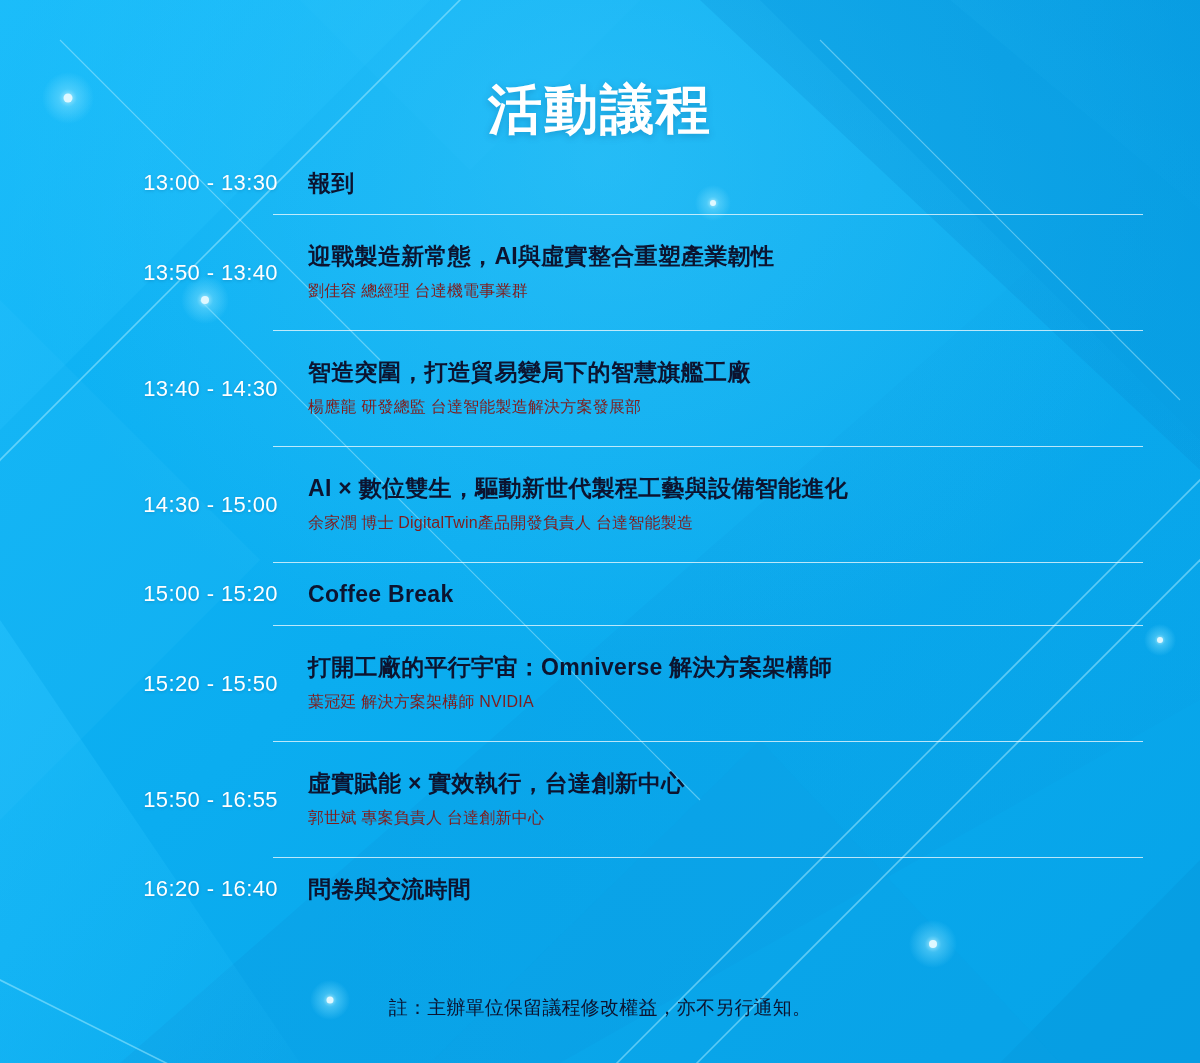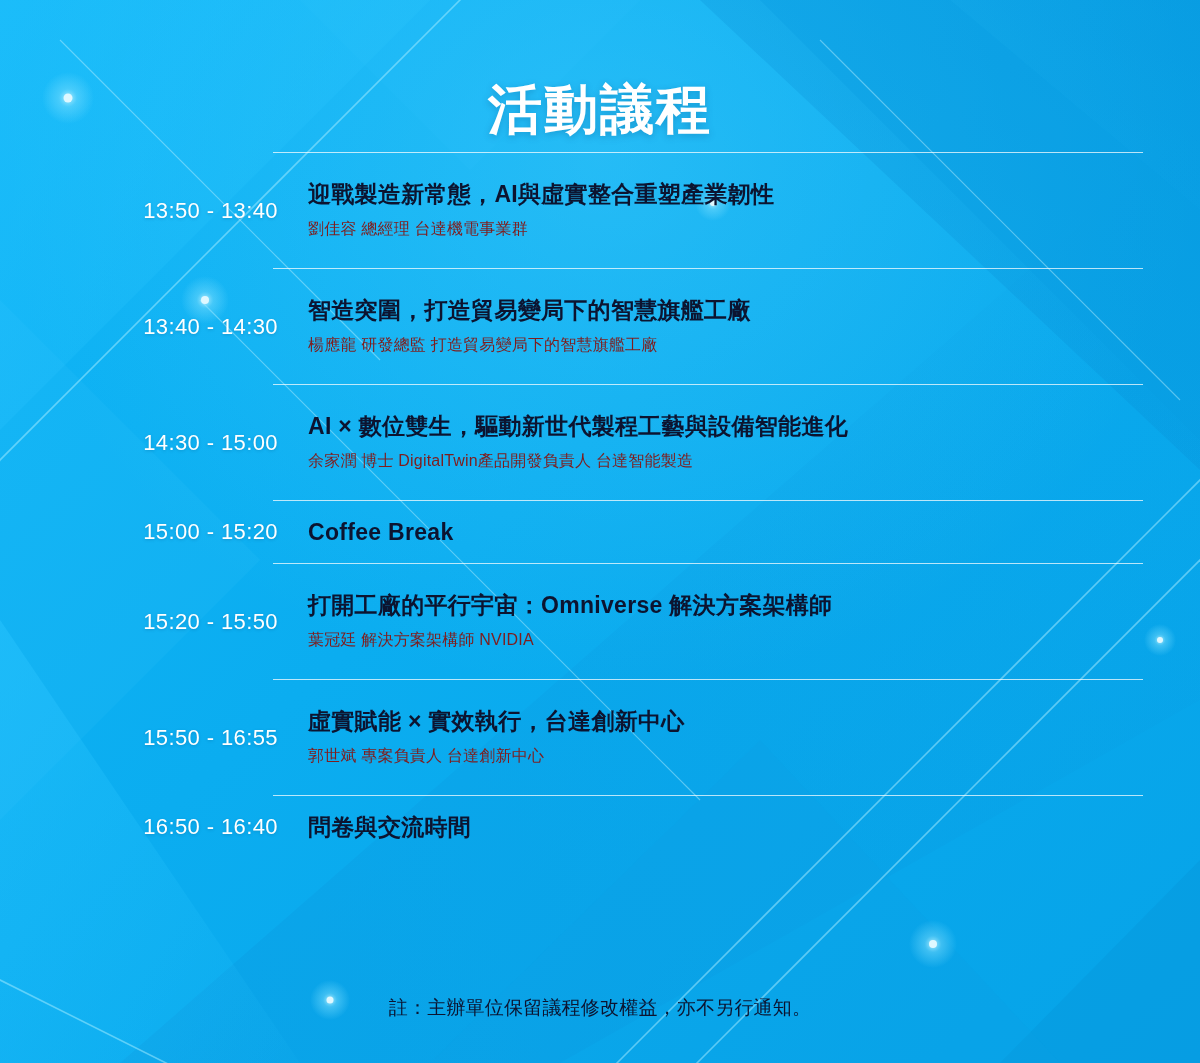--- a/index.html
+++ b/index.html
@@ -199,34 +199,40 @@
   <circle cx="330" cy="1000" r="3.5" fill="#DFF8FF"></circle>
   <circle cx="1160" cy="640" r="16" fill="url(#gGlow)"></circle>
   <circle cx="1160" cy="640" r="3" fill="#DFF8FF"></circle>
 </svg>
 
 <div class="page">
 
   <h1 class="page-title">活動議程</h1>
 
   <div class="agenda" id="agenda-list">
+      <div class="agenda-row one-line">
+        <div class="row-time">13:00 - 13:30</div>
+        <div class="row-body">
+          <div class="row-topic">報到</div>
+        </div>
+      </div>
       <div class="divider" style="position: relative; left: 273px;"></div>
       <div class="agenda-row two-line">
         <div class="row-time">13:50 - 13:40</div>
         <div class="row-body">
           <div class="row-topic">迎戰製造新常態，AI與虛實整合重塑產業韌性</div>
           <div class="row-speaker">劉佳容 總經理 台達機電事業群</div>
         </div>
       </div>
       <div class="divider" style="position: relative; left: 273px;"></div>
       <div class="agenda-row two-line">
         <div class="row-time">13:40 - 14:30</div>
         <div class="row-body">
           <div class="row-topic">智造突圍，打造貿易變局下的智慧旗艦工廠</div>
-          <div class="row-speaker">楊應龍 研發總監 打造貿易變局下的智慧旗艦工廠</div>
+          <div class="row-speaker">楊應龍 研發總監 台達智能製造解決方案發展部</div>
         </div>
       </div>
       <div class="divider" style="position: relative; left: 273px;"></div>
       <div class="agenda-row two-line">
         <div class="row-time">14:30 - 15:00</div>
         <div class="row-body">
           <div class="row-topic">AI × 數位雙生，驅動新世代製程工藝與設備智能進化</div>
           <div class="row-speaker">余家潤 博士 DigitalTwin產品開發負責人 台達智能製造</div>
         </div>
       </div>
@@ -248,21 +254,21 @@
       <div class="divider" style="position: relative; left: 273px;"></div>
       <div class="agenda-row two-line">
         <div class="row-time">15:50 - 16:55</div>
         <div class="row-body">
           <div class="row-topic">虛實賦能 × 實效執行，台達創新中心</div>
           <div class="row-speaker">郭世斌 專案負責人 台達創新中心</div>
         </div>
       </div>
       <div class="divider" style="position: relative; left: 273px;"></div>
       <div class="agenda-row one-line">
-        <div class="row-time">16:50 - 16:40</div>
+        <div class="row-time">16:20 - 16:40</div>
         <div class="row-body">
           <div class="row-topic">問卷與交流時間</div>
         </div>
       </div>
     </div>
 
   <div class="footnote">註：主辦單位保留議程修改權益，亦不另行通知。</div>
 
 </div>
 

